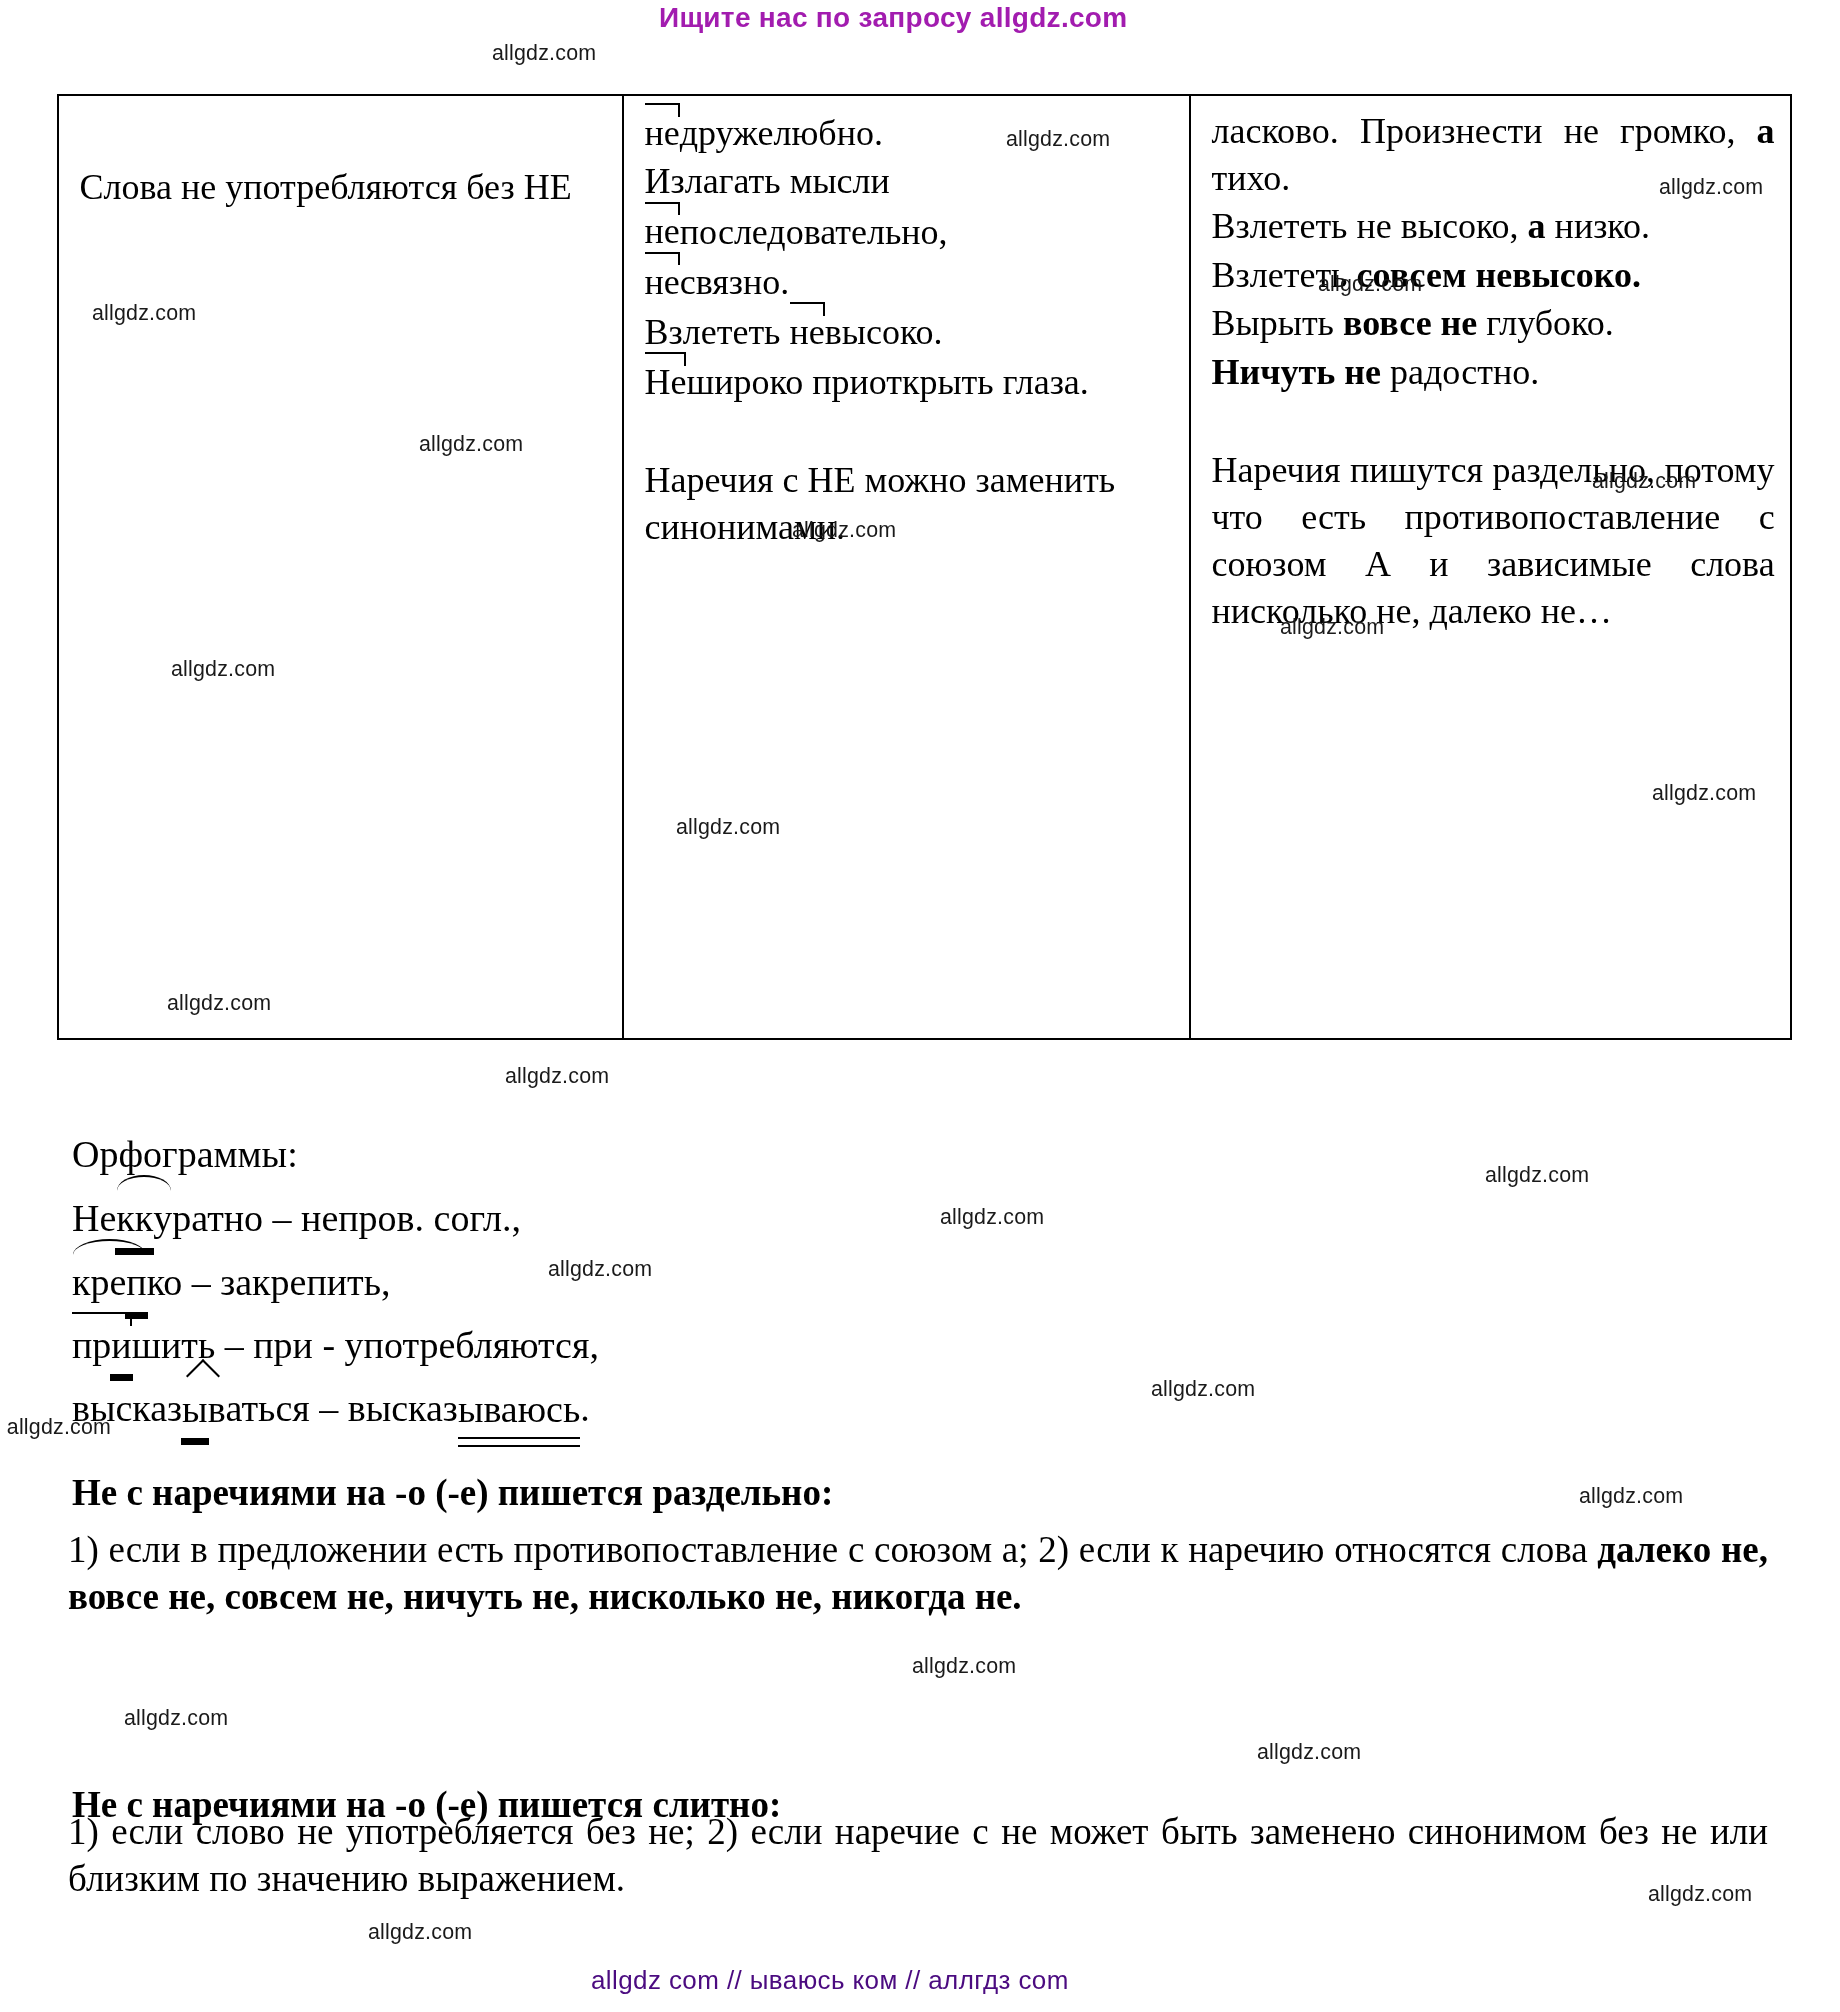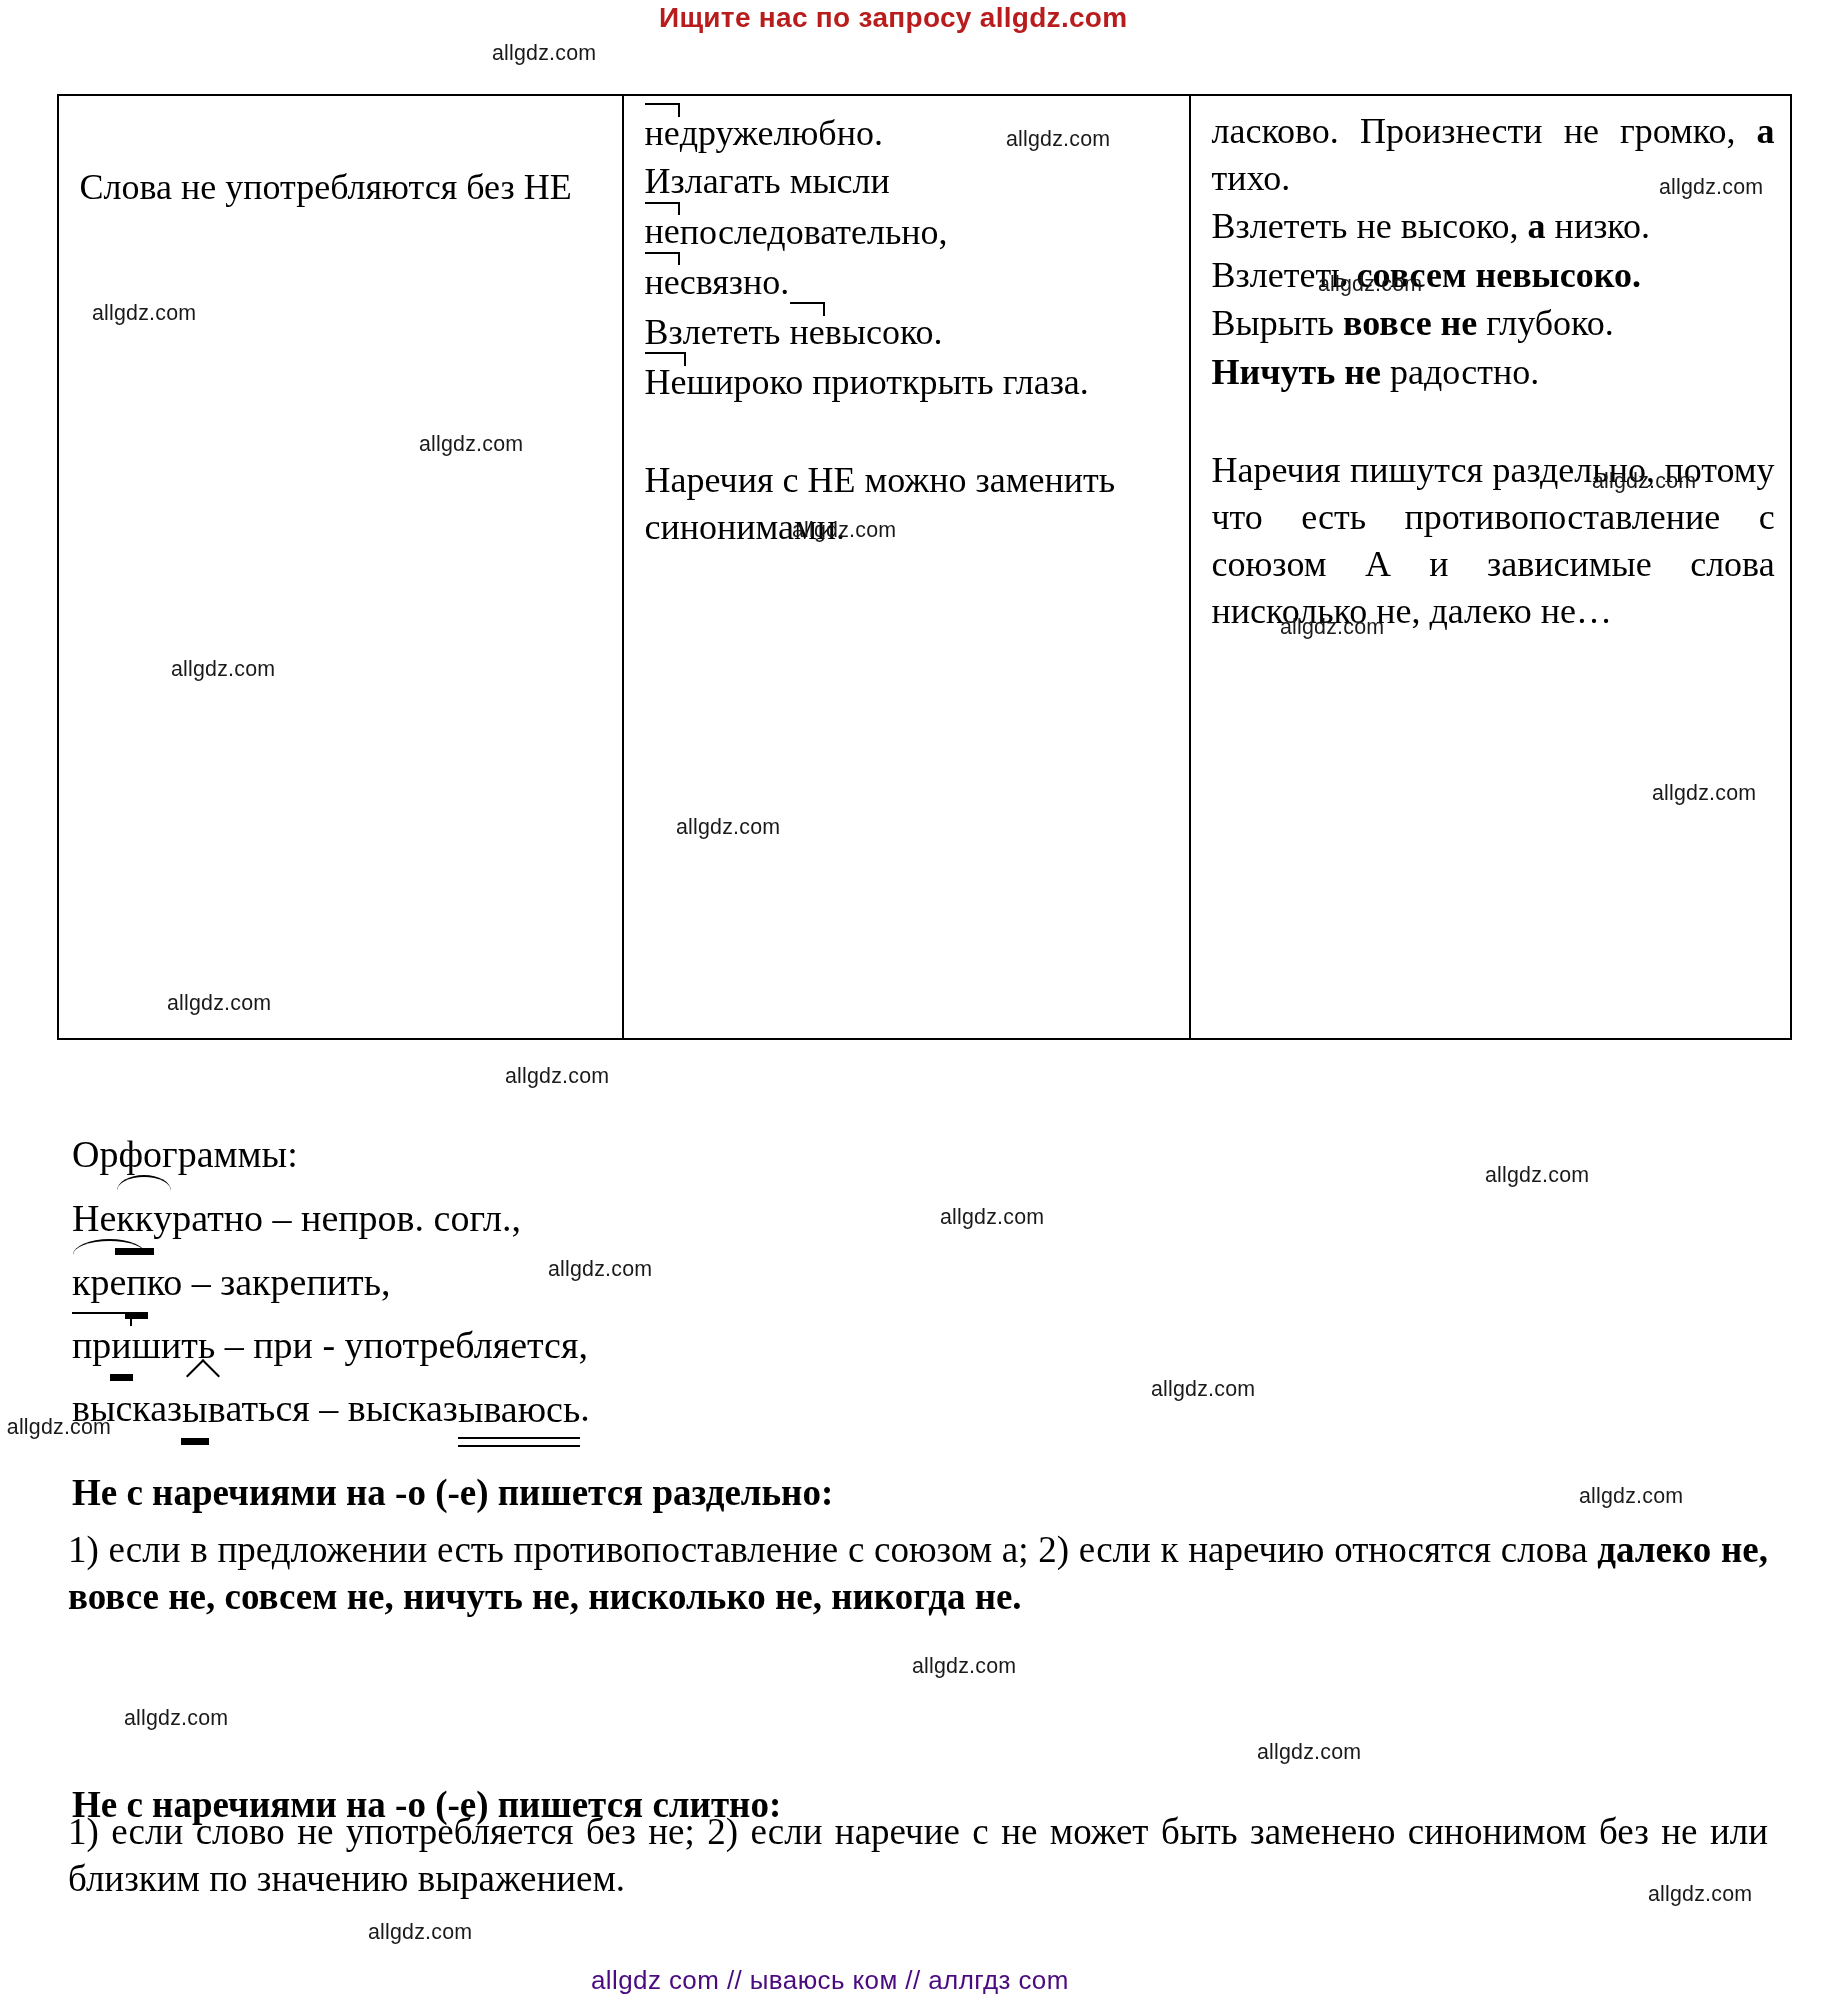--- a/index.html
+++ b/index.html
@@ -24,21 +24,21 @@
     color: #1a1a1a;
     white-space: nowrap;
     letter-spacing: 0.2px;
     z-index: 5;
   }
   .wm-green {
     position: absolute;
     font-family: "Liberation Sans", sans-serif;
     font-weight: bold;
     font-size: 28px;
-    color: #b91c1c;
+    color: #a21caf;
     white-space: nowrap;
     letter-spacing: 0.3px;
     z-index: 6;
   }
   .wm-footer {
     position: absolute;
     font-family: "Liberation Sans", sans-serif;
     font-size: 26px;
     color: #4b0b80;
     white-space: nowrap;
@@ -287,21 +287,21 @@
 </tbody>
   </table>
 
 <div class="orf">
   <div class="ln">Орфограммы:</div>
 
   <div class="ln"><span>Не</span><span class="root"><span class="orth">кк</span>у</span><span>ратно</span><span> – </span><span>непров. согл.,</span></div>
 
   <div class="ln"><span class="root">кре<span class="orth">п</span></span><span>ко</span><span> – </span><span>закрепить,</span></div>
 
-  <div class="ln"><span class="pref">пр<span class="orth">и</span></span><span>шить</span><span> – </span><span>при - употребляется,</span></div>
+  <div class="ln"><span class="pref">пр<span class="orth">и</span></span><span>шить</span><span> – </span><span>при - употребляются,</span></div>
 
   <div class="ln"><span>высказ</span><span class="suf"><span class="orth">ы</span>в</span><span>аться</span><span> – </span><span>высказ</span><span class="dbl">ываюсь</span><span>.</span></div>
 </div>
 
 <div class="rule-head h1pos">Не с наречиями на -о (-е) пишется раздельно:</div>
 <div class="rule-body b1pos"><span>1) если в предложении есть противопоставление с союзом а; 2) если к наречию относятся слова </span><b>далеко не, вовсе не, совсем не, ничуть не, нисколько не, никогда не.</b></div>
 
 <div class="rule-head h2pos">Не с наречиями на -о (-е) пишется слитно:</div>
 <div class="rule-body b2pos"><span>1) если слово не употребляется без не; 2) если наречие с не может быть заменено синонимом без не или близким по значению выражением.</span></div>
 

